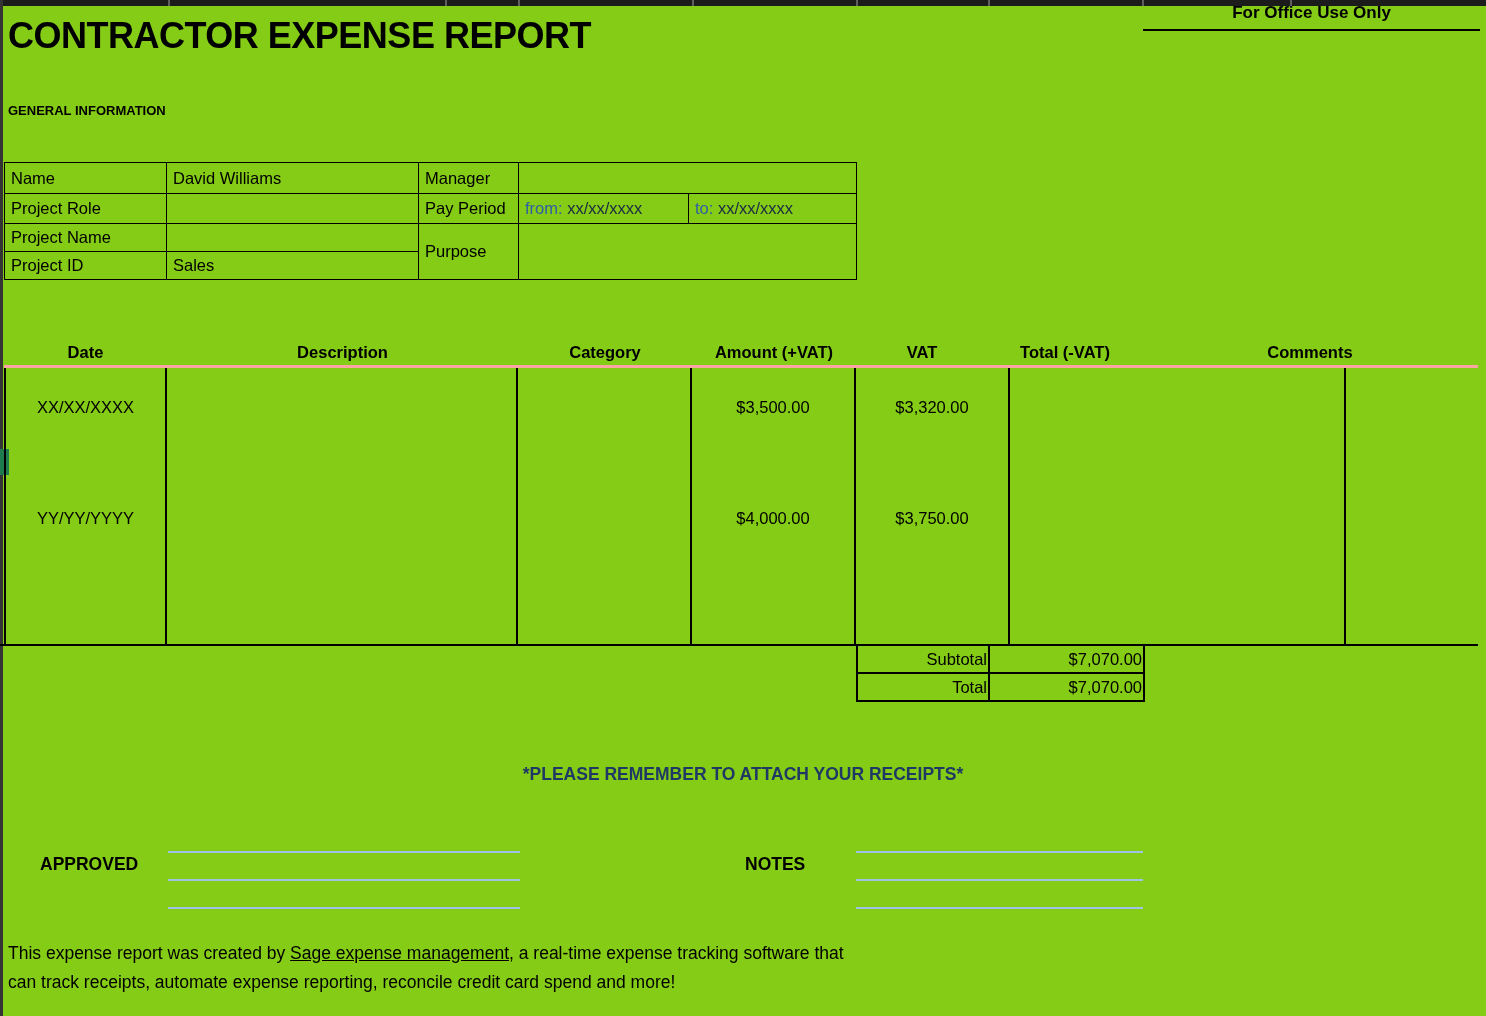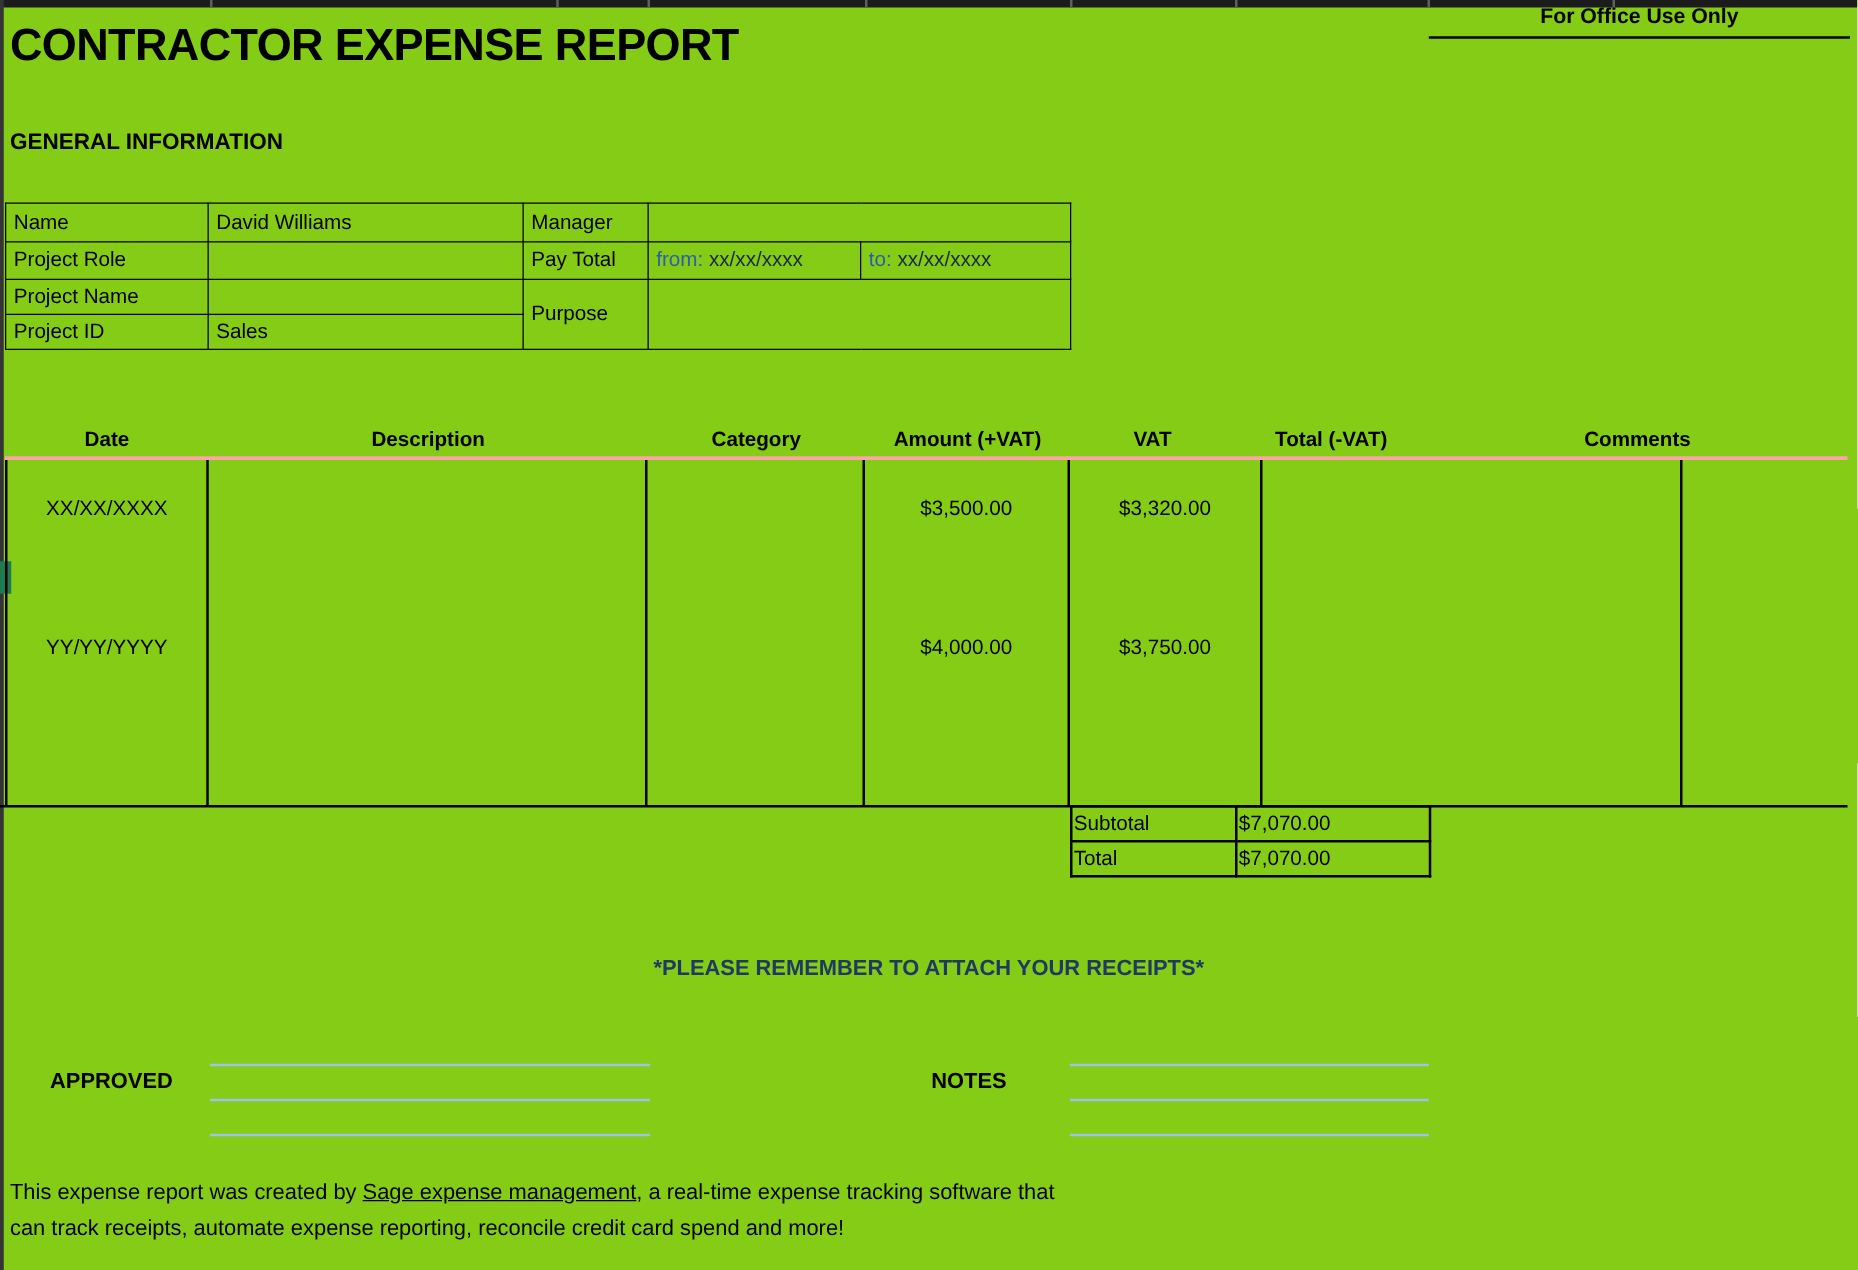--- a/index.html
+++ b/index.html
@@ -9,21 +9,21 @@
   
   .top-strip{position:absolute;left:0;top:0;width:1486px;height:6px;background:#1c1c1c;}
   .top-strip .tick{position:absolute;top:0;width:2px;height:6px;background:#5f5f5f;}
   .left-strip{position:absolute;left:0;top:0;width:3px;height:1016px;background:#343434;}
   .green-mark{position:absolute;left:0;top:449px;width:9px;height:26px;background:#1E7B4D;}
 
   
   .office-use{position:absolute;left:1143px;top:3px;width:337px;height:26px;
               border-bottom:2.5px solid #000;text-align:center;font-weight:bold;font-size:17px;}
   .title{position:absolute;left:8px;top:15px;font-size:36px;font-weight:bold;letter-spacing:-0.5px;white-space:nowrap;}
-  .general-heading{position:absolute;left:8px;top:103px;font-size:18px;font-weight:bold;white-space:nowrap;}
+  .general-heading{position:absolute;left:8px;top:103px;font-size:13px;font-weight:bold;white-space:nowrap;}
 
   
   .gi-table{position:absolute;left:4px;top:162px;border-collapse:collapse;table-layout:fixed;}
   .gi-table td{border:1.8px solid #000;font-size:16.5px;padding:0 6px;vertical-align:middle;
                overflow:hidden;white-space:nowrap;}
   .blue{color:#2E5EA8;}
   .datetxt{color:#1B2A44;}
 
   
   .exp-header{position:absolute;left:4px;top:340px;width:1474px;height:25px;display:flex;
@@ -31,21 +31,21 @@
   .exp-header .hcell{display:flex;align-items:center;justify-content:center;height:100%;}
   .exp-body{position:absolute;left:4px;top:368px;width:1474px;height:276px;display:flex;}
   .exp-body .col{position:relative;height:100%;border-right:2px solid #000;box-sizing:border-box;}
   .exp-body .col.first{border-left:2px solid #000;}
   .cellv{position:absolute;left:0;width:100%;text-align:center;font-size:16.5px;}
   .r1{top:30px;} .r2{top:141px;}
   .table-bottom-line{position:absolute;left:0;top:644px;width:1478px;height:0;border-top:2.5px solid #000;}
 
   
   .summary{position:absolute;left:856px;top:644px;border-collapse:collapse;table-layout:fixed;}
-  .summary td{border:2px solid #000;font-size:16.5px;text-align:left;vertical-align:middle;}
+  .summary td{border:2px solid #000;font-size:16.5px;text-align:right;vertical-align:middle;}
 
   
   .receipts{position:absolute;left:0;top:764px;width:1486px;text-align:center;
             color:#1F3864;font-weight:bold;font-size:17.5px;}
   .sig-label{position:absolute;font-size:17.5px;font-weight:bold;white-space:nowrap;}
   .sig-line{position:absolute;height:0;border-top:2px solid #9DC3E6;}
 
   
   .footer{position:absolute;left:8px;top:939px;font-size:17.5px;line-height:29px;width:980px;}
   .footer a{color:#000;text-decoration:underline;cursor:pointer;}
@@ -85,21 +85,21 @@
     <tbody>
         <tr style="height:31px">
       <td>Name</td>
       <td>David Williams</td>
       <td>Manager</td>
       <td colspan="2"></td>
     </tr>
     <tr style="height:30px">
       <td>Project Role</td>
       <td></td>
-      <td>Pay Total</td>
+      <td>Pay Period</td>
       <td><span class="blue">from:</span><span class="datetxt"> xx/xx/xxxx</span></td>
       <td><span class="blue">to:</span><span class="datetxt"> xx/xx/xxxx</span></td>
     </tr>
     <tr style="height:28px">
       <td>Project Name</td>
       <td></td>
       <td rowspan="2">Purpose</td>
       <td rowspan="2" colspan="2"></td>
     </tr>
     <tr style="height:28px">

